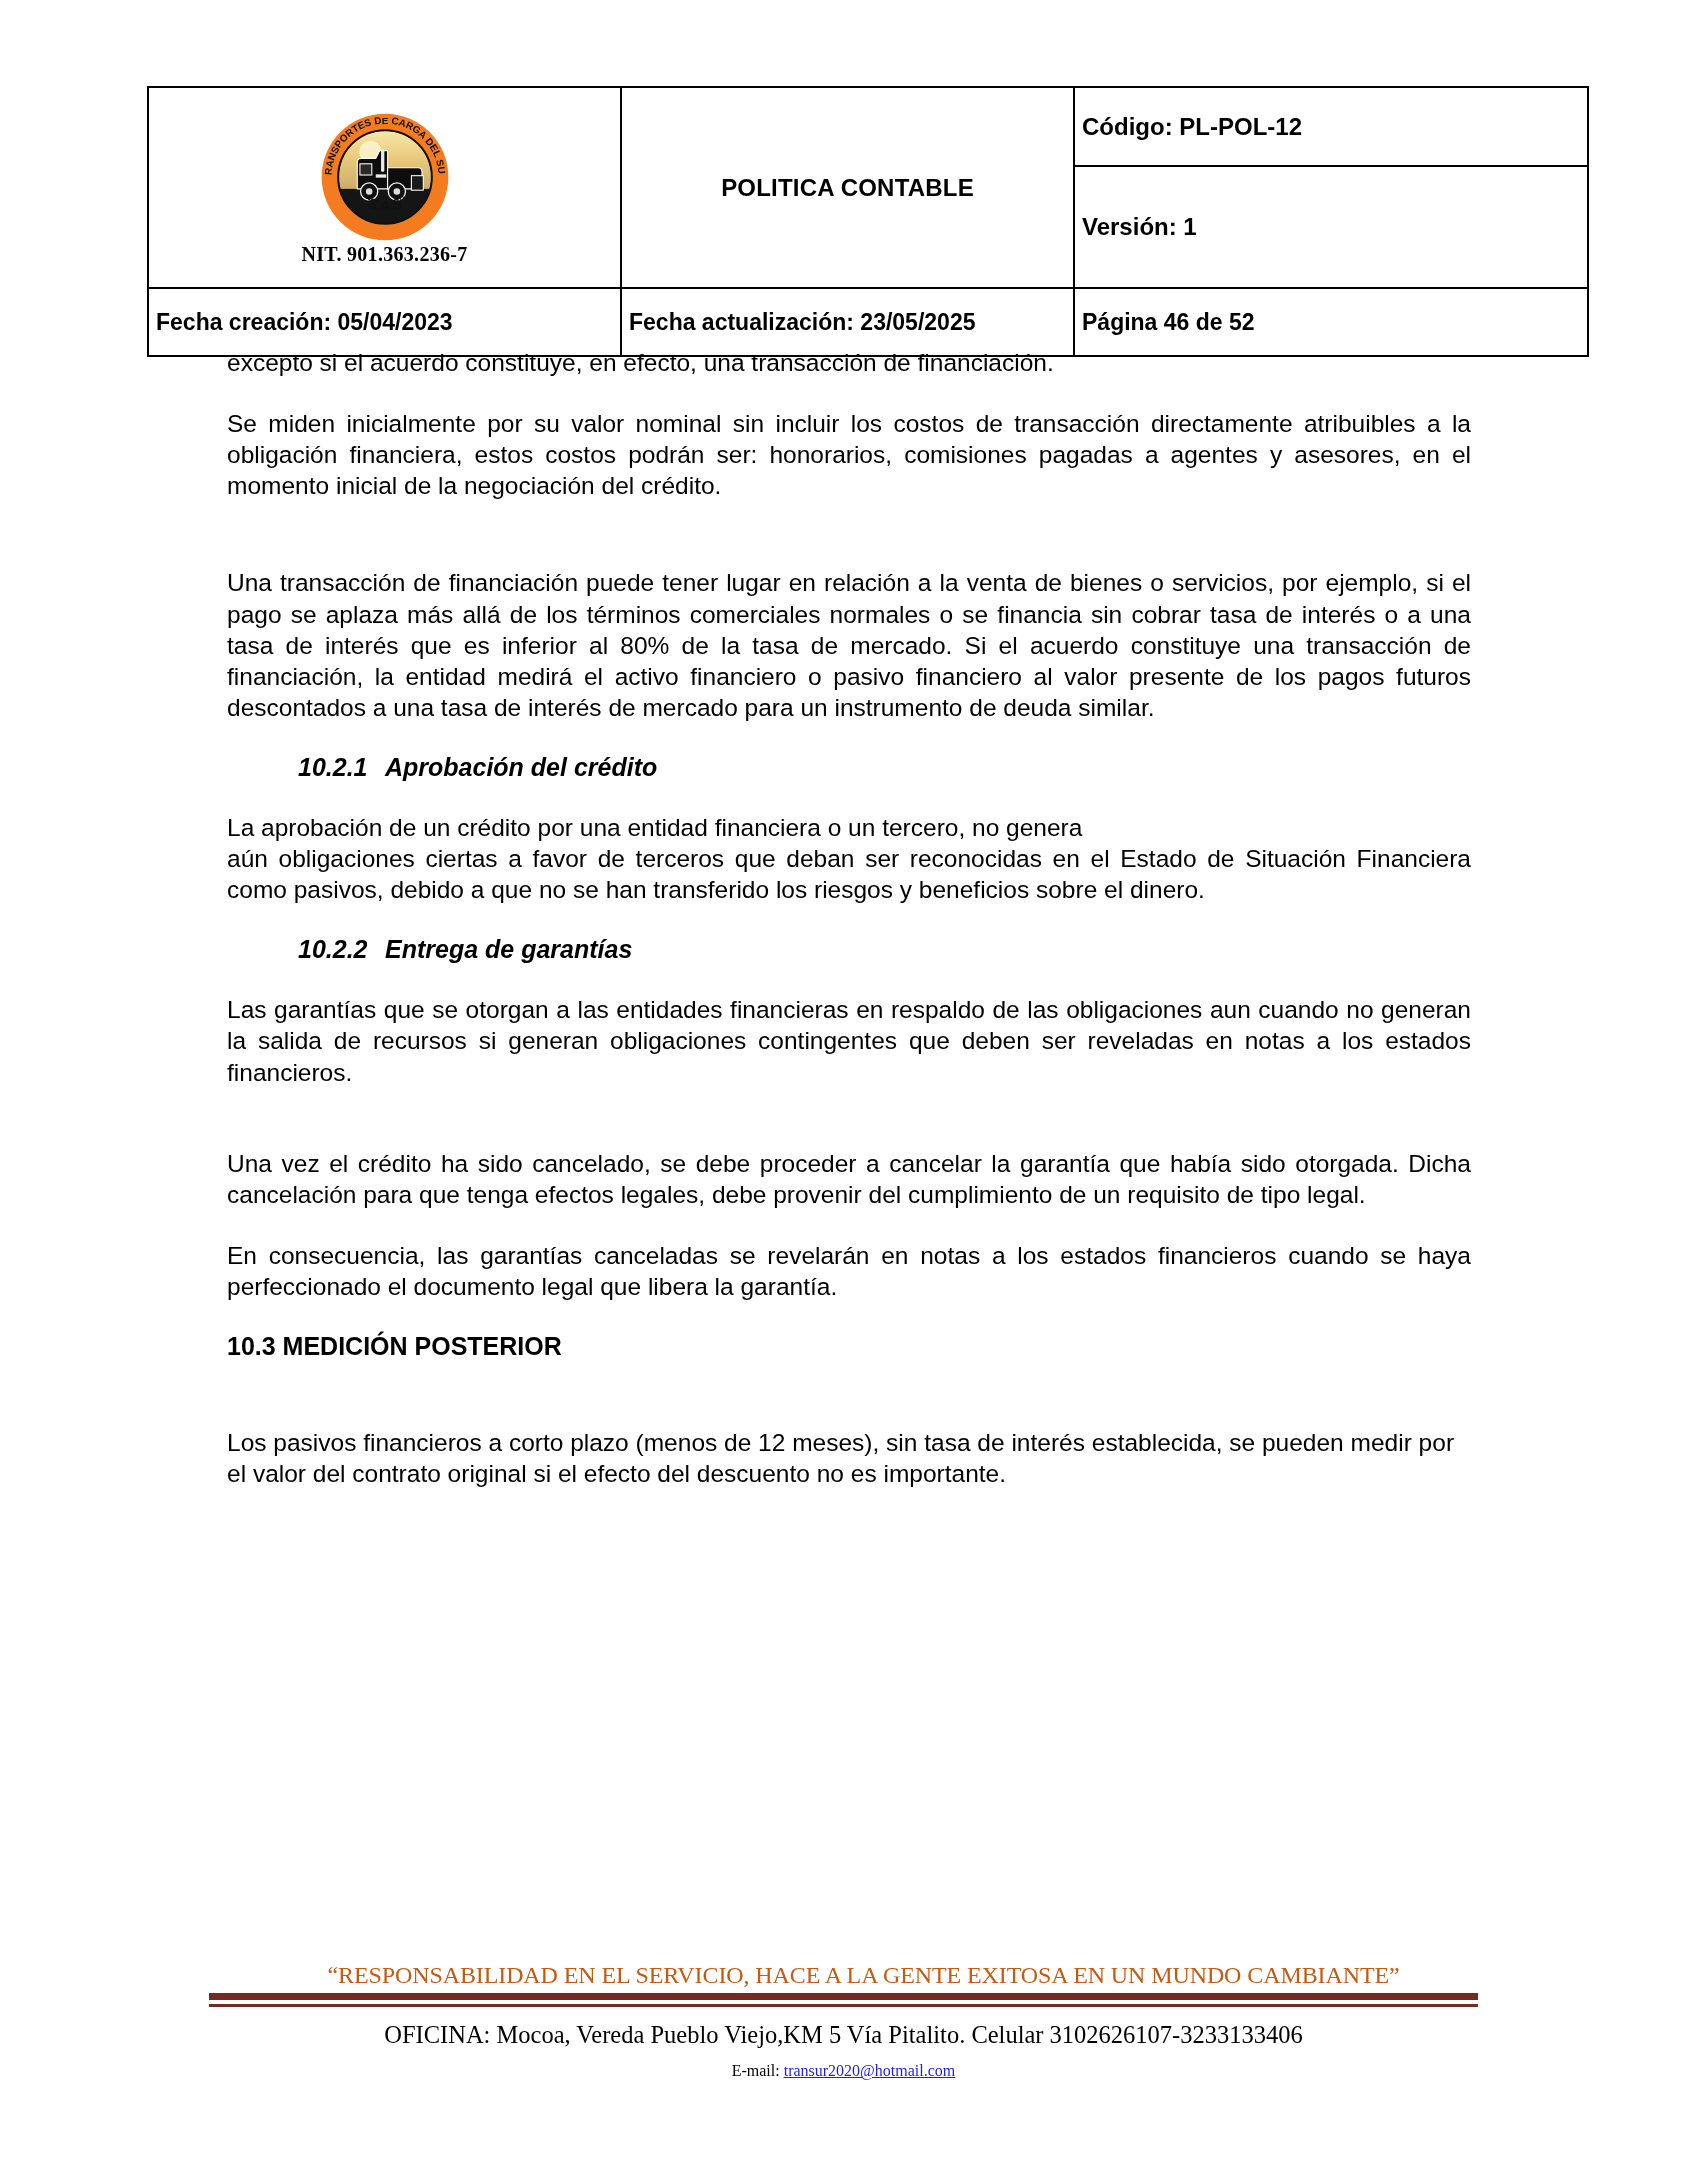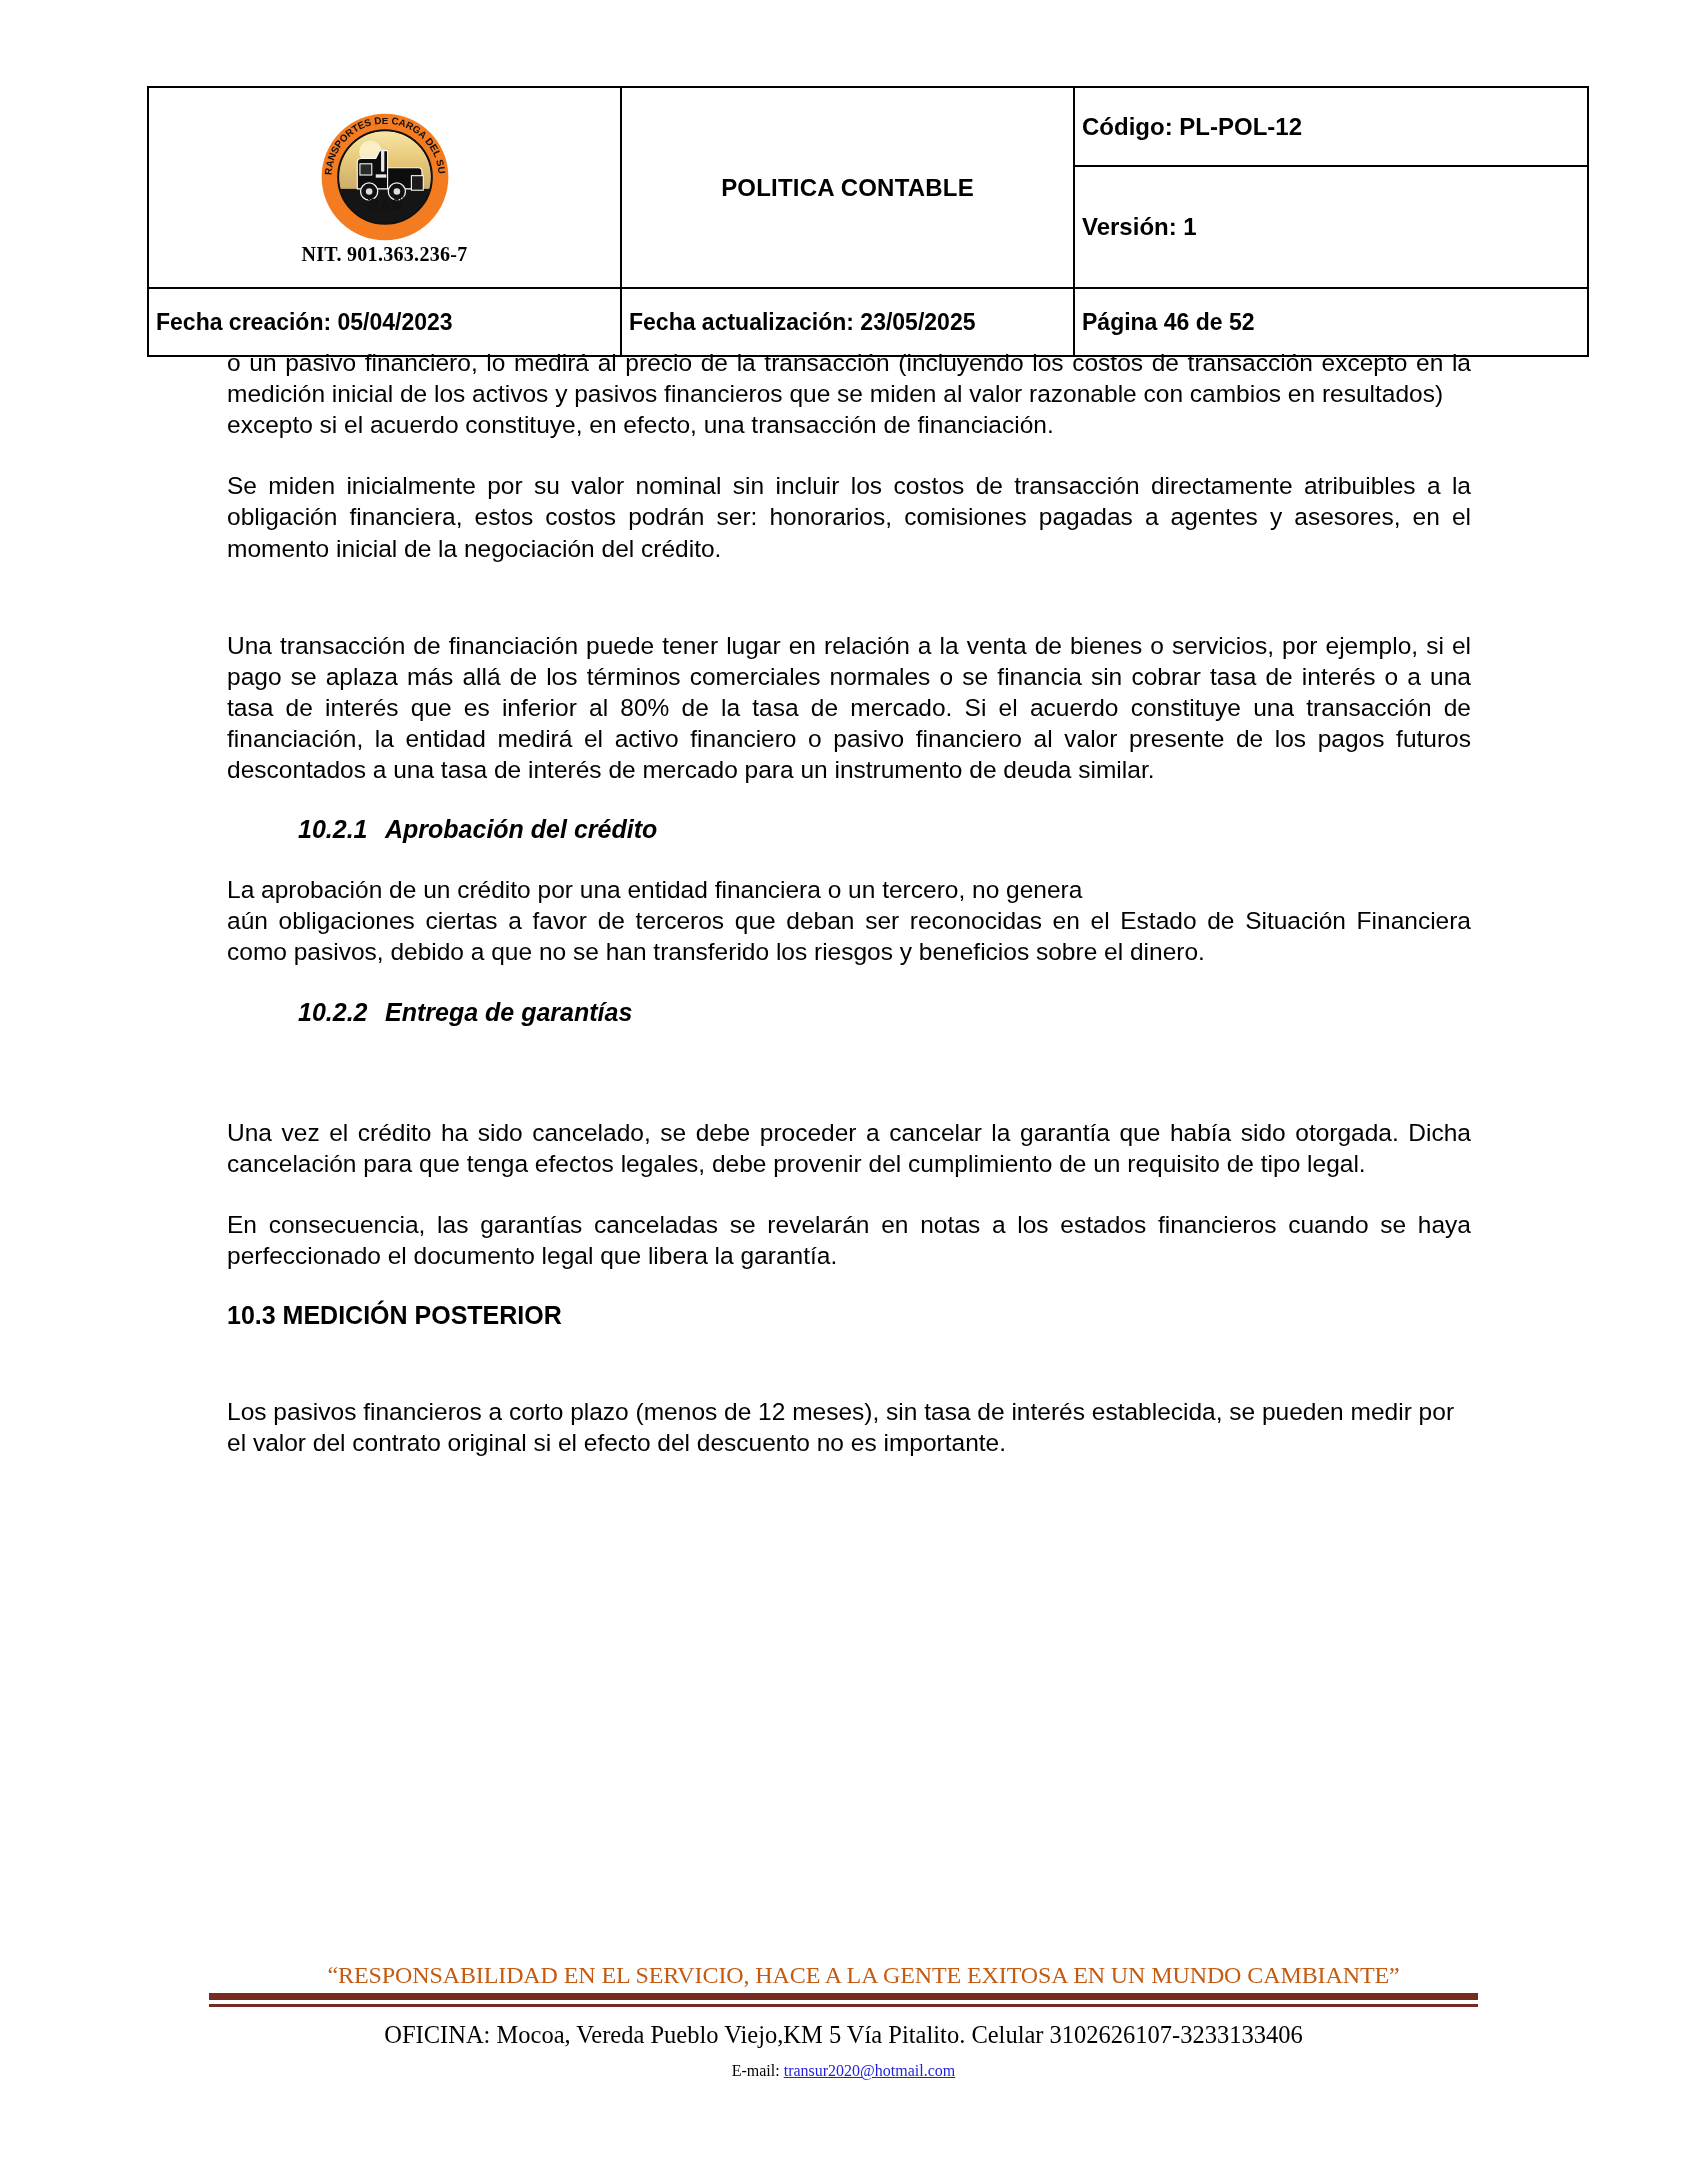--- a/index.html
+++ b/index.html
@@ -257,21 +257,20 @@
     <tr>
       <td class="cell-fecha-creacion">Fecha creación: 05/04/2023</td>
       <td class="cell-fecha-actualizacion">Fecha actualización: 23/05/2025</td>
       <td class="cell-pagina">Página 46 de 52</td>
     </tr>
   </tbody>
     </table>
 
   <div class="content">
 
-    <p class="body-par">o un pasivo financiero, lo medirá al precio de la transacción (incluyendo los costos de transacción excepto en la medición inicial de los activos y pasivos financieros que se miden al valor razonable con cambios en resultados)</p>
     <p class="body-par nojust">excepto si el acuerdo constituye, en efecto, una transacción de financiación.</p>
 
     <div class="spacer-md"></div>
 
     <p class="body-par">Se miden inicialmente por su valor nominal sin incluir los costos de transacción directamente atribuibles a la obligación financiera, estos costos podrán ser: honorarios, comisiones pagadas a agentes y asesores, en el momento inicial de la negociación del crédito.</p>
 
     <div class="spacer-xl"></div>
 
     <p class="body-par">Una transacción de financiación puede tener lugar en relación a la venta de bienes o servicios, por ejemplo, si el pago se aplaza más allá de los términos comerciales normales o se financia sin cobrar tasa de interés o a una tasa de interés que es inferior al 80% de la tasa de mercado. Si el acuerdo constituye una transacción de financiación, la entidad medirá el activo financiero o pasivo financiero al valor presente de los pagos futuros descontados a una tasa de interés de mercado para un instrumento de deuda similar.</p>
 
@@ -287,20 +286,21 @@
     <p class="body-par">aún obligaciones ciertas a favor de terceros que deban ser reconocidas en el Estado de Situación Financiera como pasivos, debido a que no se han transferido los riesgos y beneficios sobre el dinero.</p>
 
     <div class="spacer-md"></div>
 
     <h3 class="sub-head">
       <span class="num">10.2.2</span><span>Entrega de garantías</span>
     </h3>
 
     <div class="spacer-md"></div>
 
+    <p class="body-par">Las garantías que se otorgan a las entidades financieras en respaldo de las obligaciones aun cuando no generan la salida de recursos si generan obligaciones contingentes que deben ser reveladas en notas a los estados financieros.</p>
 
     <div class="spacer-md"></div>
 
 
     <div class="spacer-md"></div>
 
     <p class="body-par">Una vez el crédito ha sido cancelado, se debe proceder a cancelar la garantía que había sido otorgada. Dicha cancelación para que tenga efectos legales, debe provenir del cumplimiento de un requisito de tipo legal.</p>
 
     <div class="spacer-md"></div>
 

